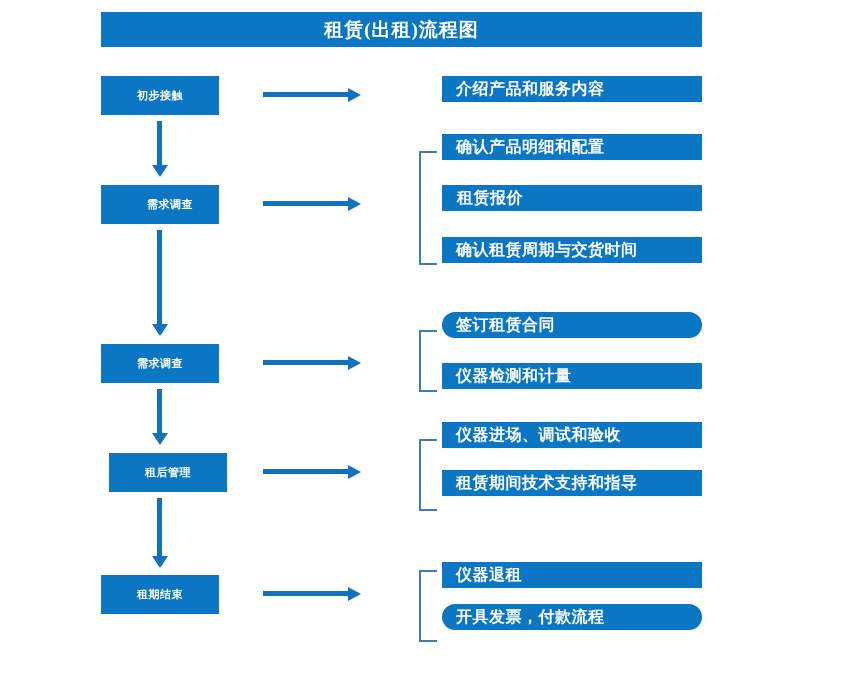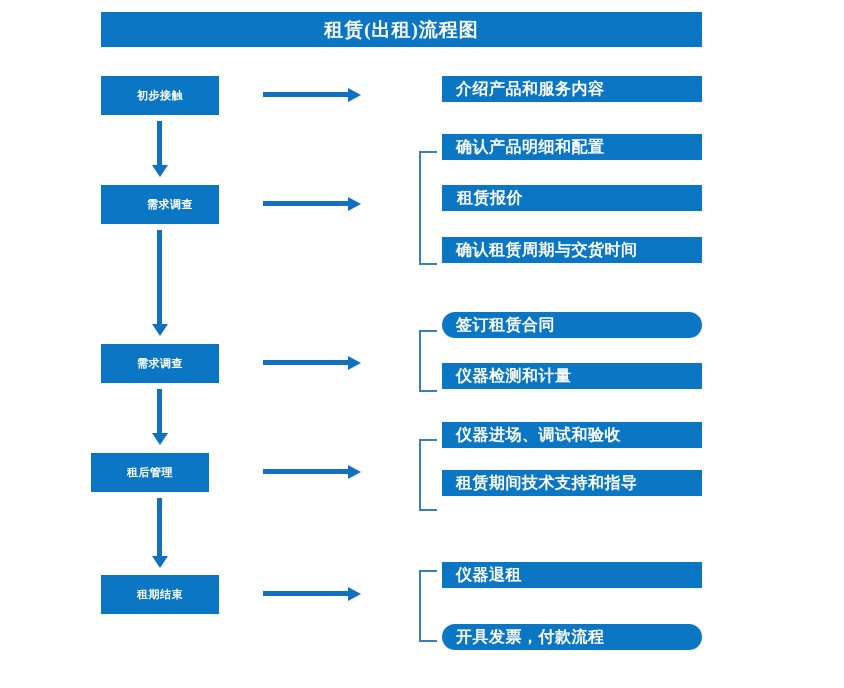--- a/index.html
+++ b/index.html
@@ -137,21 +137,21 @@
 <div class="canvas">
 
   <div class="title-bar">租赁(出租)流程图</div>
 
   <div class="stage-box" style="left:101px; top:76px;">初步接触</div>
 
   <div class="stage-box" style="left:101px; top:185px;padding-left:20px;">需求调查</div>
 
   <div class="stage-box" style="left:101px; top:344px;">需求调查</div>
 
-  <div class="stage-box" style="left:91px; top:453px;">租后管理</div>
+  <div class="stage-box" style="left:109px; top:453px;">租后管理</div>
 
   <div class="stage-box" style="left:101px; top:575px;">租期结束</div>
 
   <div class="v-arrow" style="left:152px; top:121px; height:56px;">
     <div class="shaft" style="height:44px;"></div>
     <div class="head"></div>
   </div>
 
   <div class="v-arrow" style="left:152px; top:230px; height:106px;">
     <div class="shaft" style="height:94px;"></div>
@@ -212,15 +212,15 @@
   <div class="detail-box" style="top:312px;border-radius:17px;">签订租赁合同</div>
 
   <div class="detail-box" style="top:363px;">仪器检测和计量</div>
 
   <div class="detail-box" style="top:422px;">仪器进场、调试和验收</div>
 
   <div class="detail-box" style="top:470px;">租赁期间技术支持和指导</div>
 
   <div class="detail-box" style="top:562px;">仪器退租</div>
 
-  <div class="detail-box" style="top:624px;border-radius:14px;">开具发票，付款流程</div>
+  <div class="detail-box" style="top:604px;border-radius:14px;">开具发票，付款流程</div>
 
 </div>
 
 </body></html>

